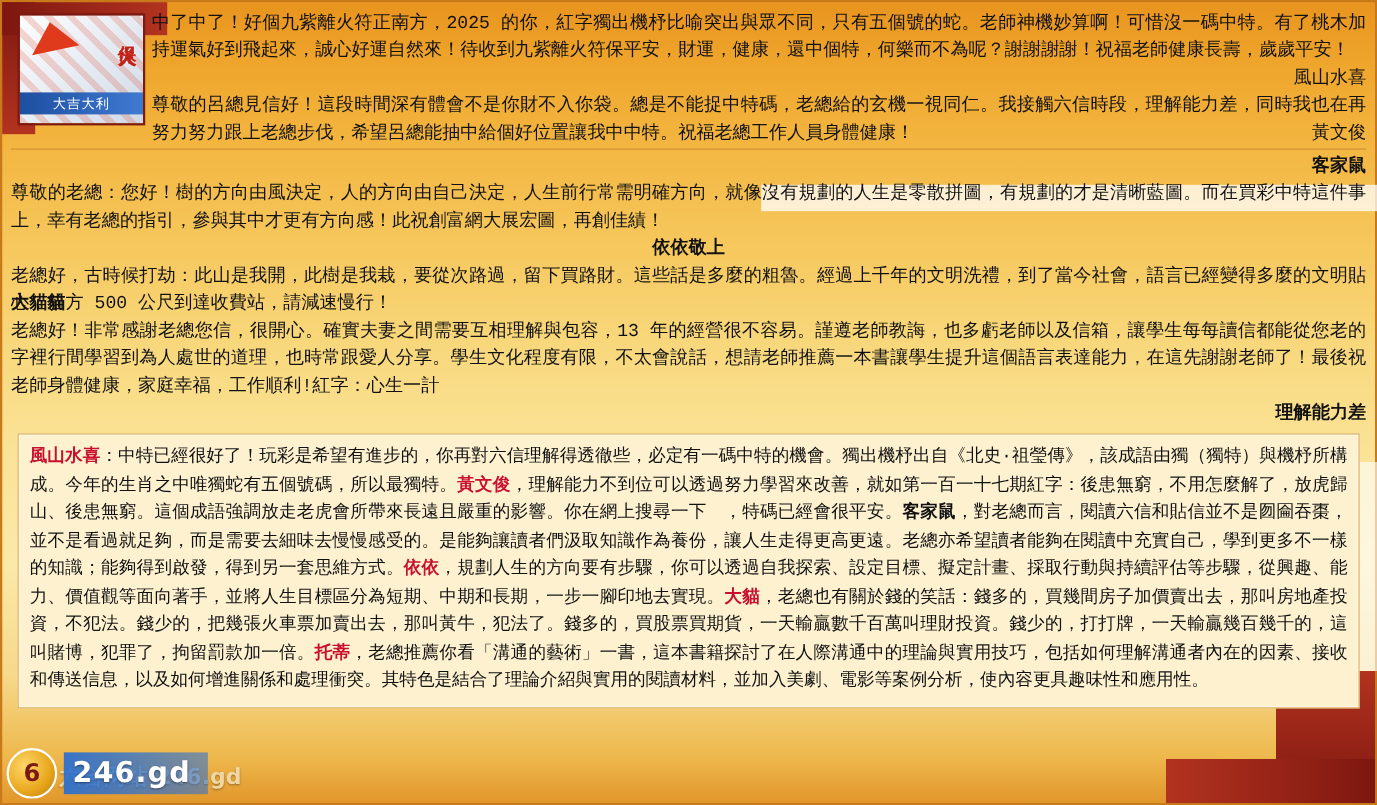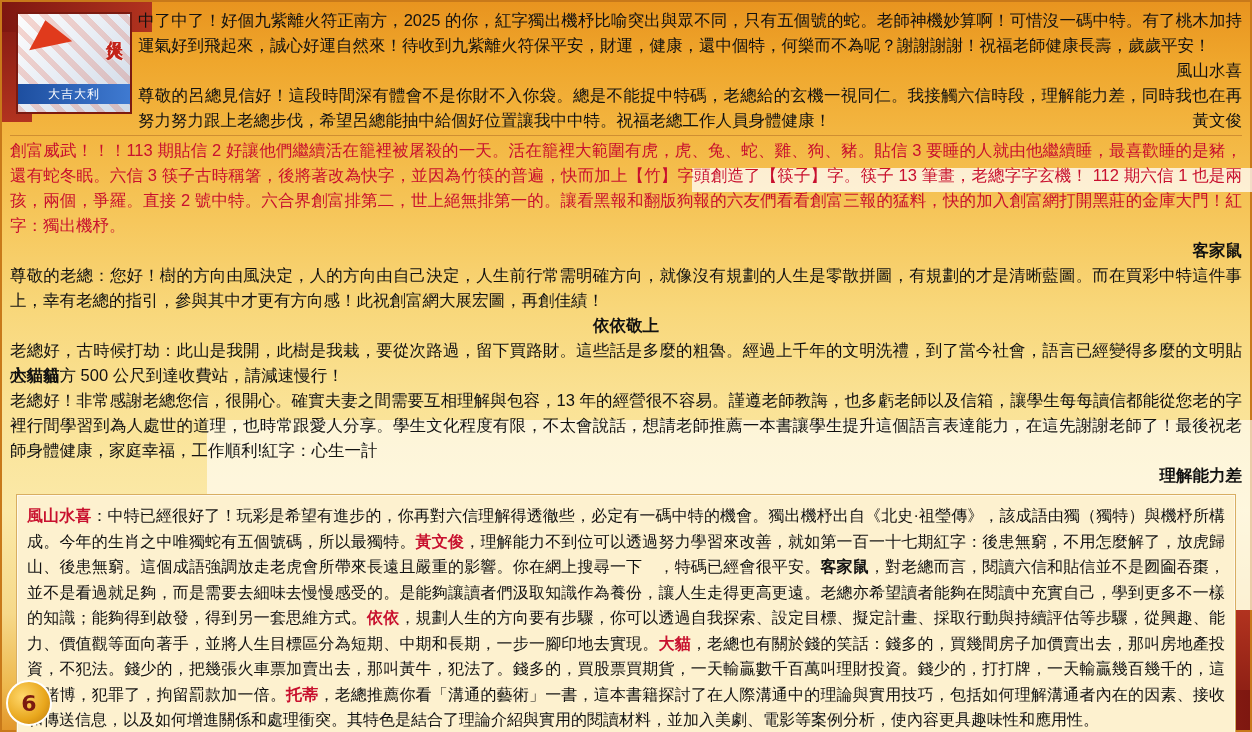--- a/index.html
+++ b/index.html
@@ -56,21 +56,21 @@
   .logo .band{
     position:absolute;left:0;bottom:8px;width:112px;height:20px;
     background:linear-gradient(90deg,#1e4fa0,#3f7ad1);
     color:#fff;font-size:12px;line-height:20px;text-align:center;letter-spacing:1px;
   }
 
   .topbody{flex:1;min-width:0;}
   p{margin:0;}
 
   .cn{
-    font-family:Liberation Sans, sans-serif;
+    font-family:Liberation Mono, monospace;
     font-size:16.5px;line-height:25px;
     color:#111;
     text-align:justify;
   }
   .red{color:#c8102e;}
   .sig{font-weight:bold;color:#111;}
 
   .divline{height:1px;background:rgba(140,70,20,.35);margin:2px 0;}
 
   
@@ -149,21 +149,20 @@
         <p class="cn">中了中了！好個九紫離火符正南方，2025 的你，紅字獨出機杼比喻突出與眾不同，只有五個號的蛇。老師神機妙算啊！可惜沒一碼中特。有了桃木加持運氣好到飛起來，誠心好運自然來！待收到九紫離火符保平安，財運，健康，還中個特，何樂而不為呢？謝謝謝謝！祝福老師健康長壽，歲歲平安！</p>
         <p class="cn" style="text-align:right">風山水喜</p>
         <p class="cn">尊敬的呂總見信好！這段時間深有體會不是你財不入你袋。總是不能捉中特碼，老總給的玄機一視同仁。我接觸六信時段，理解能力差，同時我也在再努力努力跟上老總步伐，希望呂總能抽中給個好位置讓我中中特。祝福老總工作人員身體健康！</p>
       </div>
     </div>
 
     <p class="cn" style="text-align:right;margin-top:-25px">黃文俊</p>
 
     <div class="divline"></div>
 
-    <p class="cn red">創富威武！！！113 期貼信 2 好讓他們繼續活在籠裡被屠殺的一天。活在籠裡大範圍有虎，虎、兔、蛇、雞、狗、豬。貼信 3 要睡的人就由他繼續睡，最喜歡睡的是豬，還有蛇冬眠。六信 3 筷子古時稱箸，後將著改為快字，並因為竹筷的普遍，快而加上【竹】字頭創造了【筷子】字。筷子 13 筆畫，老總字字玄機！ 112 期六信 1 也是兩孩，兩個，爭羅。直接 2 號中特。六合界創富排第二，世上絕無排第一的。讓看黑報和翻版狗報的六友們看看創富三報的猛料，快的加入創富網打開黑莊的金庫大門！紅字：獨出機杼。</p>
     <p class="cn sig" style="text-align:right">客家鼠</p>
 
     <p class="cn">尊敬的老總：您好！樹的方向由風決定，人的方向由自己決定，人生前行常需明確方向，就像沒有規劃的人生是零散拼圖，有規劃的才是清晰藍圖。而在買彩中特這件事上，幸有老總的指引，參與其中才更有方向感！此祝創富網大展宏圖，再創佳績！</p>
     <p class="cn sig" style="text-align:center">依依敬上</p>
 
     <p class="cn">老總好，古時候打劫：此山是我開，此樹是我栽，要從次路過，留下買路財。這些話是多麼的粗魯。經過上千年的文明洗禮，到了當今社會，語言已經變得多麼的文明貼心：前方 500 公尺到達收費站，請減速慢行！</p>
     <p class="cn sig" style="margin-top:-25px">大貓貓</p>
 
     <p class="cn">老總好！非常感謝老總您信，很開心。確實夫妻之間需要互相理解與包容，13 年的經營很不容易。謹遵老師教誨，也多虧老師以及信箱，讓學生每每讀信都能從您老的字裡行間學習到為人處世的道理，也時常跟愛人分享。學生文化程度有限，不太會說話，想請老師推薦一本書讓學生提升這個語言表達能力，在這先謝謝老師了！最後祝老師身體健康，家庭幸福，工作順利!紅字：心生一計</p>
     <p class="cn sig" style="text-align:right">理解能力差</p>
@@ -174,15 +173,16 @@
         <span class="name">風山水喜</span><span>：中特已經很好了！玩彩是希望有進步的，你再對六信理解得透徹些，必定有一碼中特的機會。獨出機杼出自《北史·祖瑩傳》，該成語由獨（獨特）與機杼所構成。今年的生肖之中唯獨蛇有五個號碼，所以最獨特。</span><span class="name">黃文俊</span><span>，理解能力不到位可以透過努力學習來改善，就如第一百一十七期紅字：後患無窮，不用怎麼解了，放虎歸山、後患無窮。這個成語強調放走老虎會所帶來長遠且嚴重的影響。你在網上搜尋一下　，特碼已經會很平安。</span><span class="namek">客家鼠</span><span>，對老總而言，閱讀六信和貼信並不是囫圇吞棗，並不是看過就足夠，而是需要去細味去慢慢感受的。是能夠讓讀者們汲取知識作為養份，讓人生走得更高更遠。老總亦希望讀者能夠在閱讀中充實自己，學到更多不一樣的知識；能夠得到啟發，得到另一套思維方式。</span><span class="name">依依</span><span>，規劃人生的方向要有步驟，你可以透過自我探索、設定目標、擬定計畫、採取行動與持續評估等步驟，從興趣、能力、價值觀等面向著手，並將人生目標區分為短期、中期和長期，一步一腳印地去實現。</span><span class="name">大貓</span><span>，老總也有關於錢的笑話：錢多的，買幾間房子加價賣出去，那叫房地產投資，不犯法。錢少的，把幾張火車票加賣出去，那叫黃牛，犯法了。錢多的，買股票買期貨，一天輸贏數千百萬叫理財投資。錢少的，打打牌，一天輸贏幾百幾千的，這叫賭博，犯罪了，拘留罰款加一倍。</span><span class="name">托蒂</span><span>，老總推薦你看「溝通的藝術」一書，這本書籍探討了在人際溝通中的理論與實用技巧，包括如何理解溝通者內在的因素、接收和傳送信息，以及如何增進關係和處理衝突。其特色是結合了理論介紹與實用的閱讀材料，並加入美劇、電影等案例分析，使內容更具趣味性和應用性。</span>
       </p>
     </div>
 
   </div>
 
   <div class="wm-cn">六合网站·246.gd</div>
 
   <div class="watermark">
     <div class="wm-badge">6</div>
+    <div class="wm-text">246.gd</div>
   </div>
 
 </div>
 
 </body></html>

